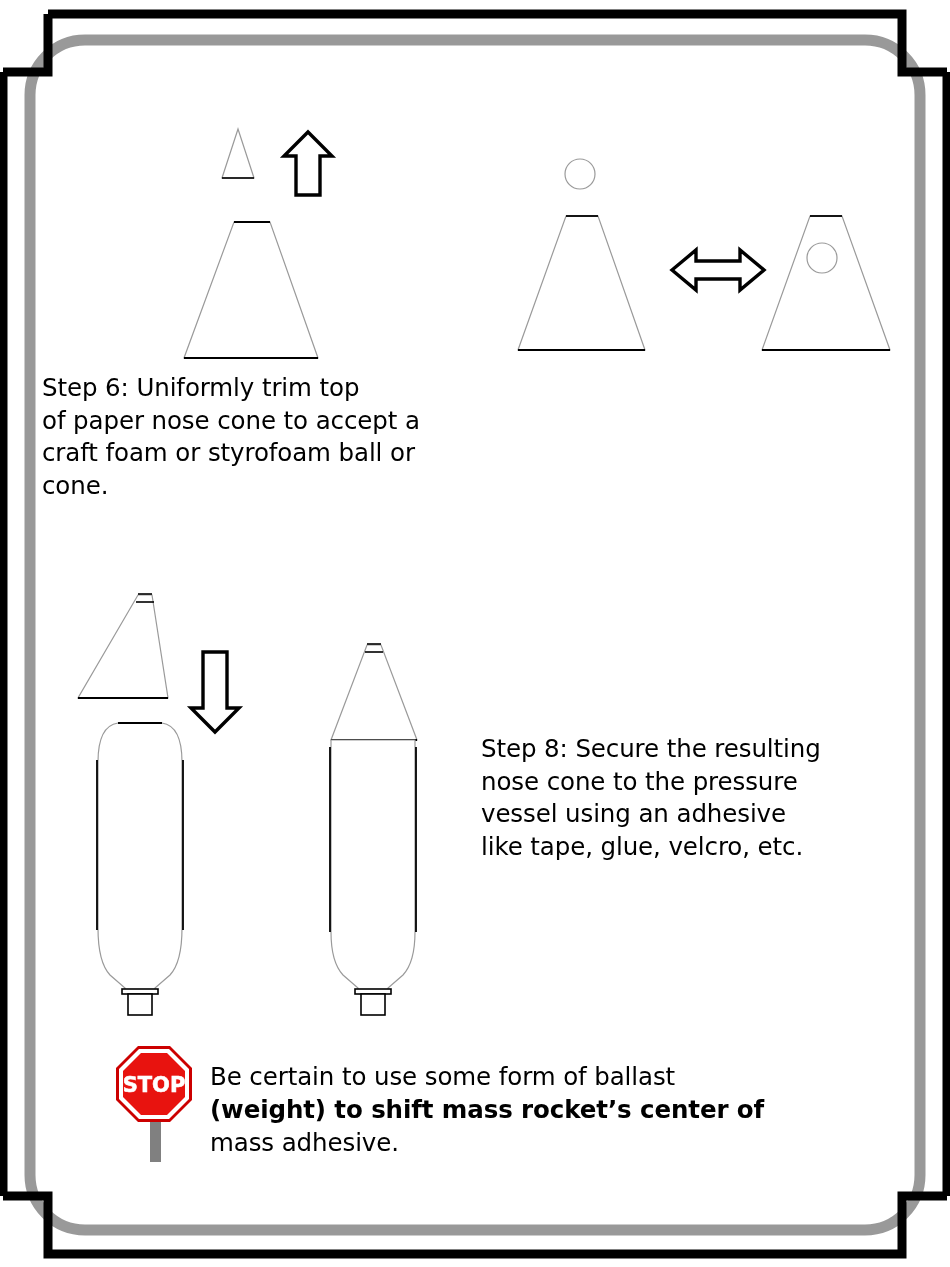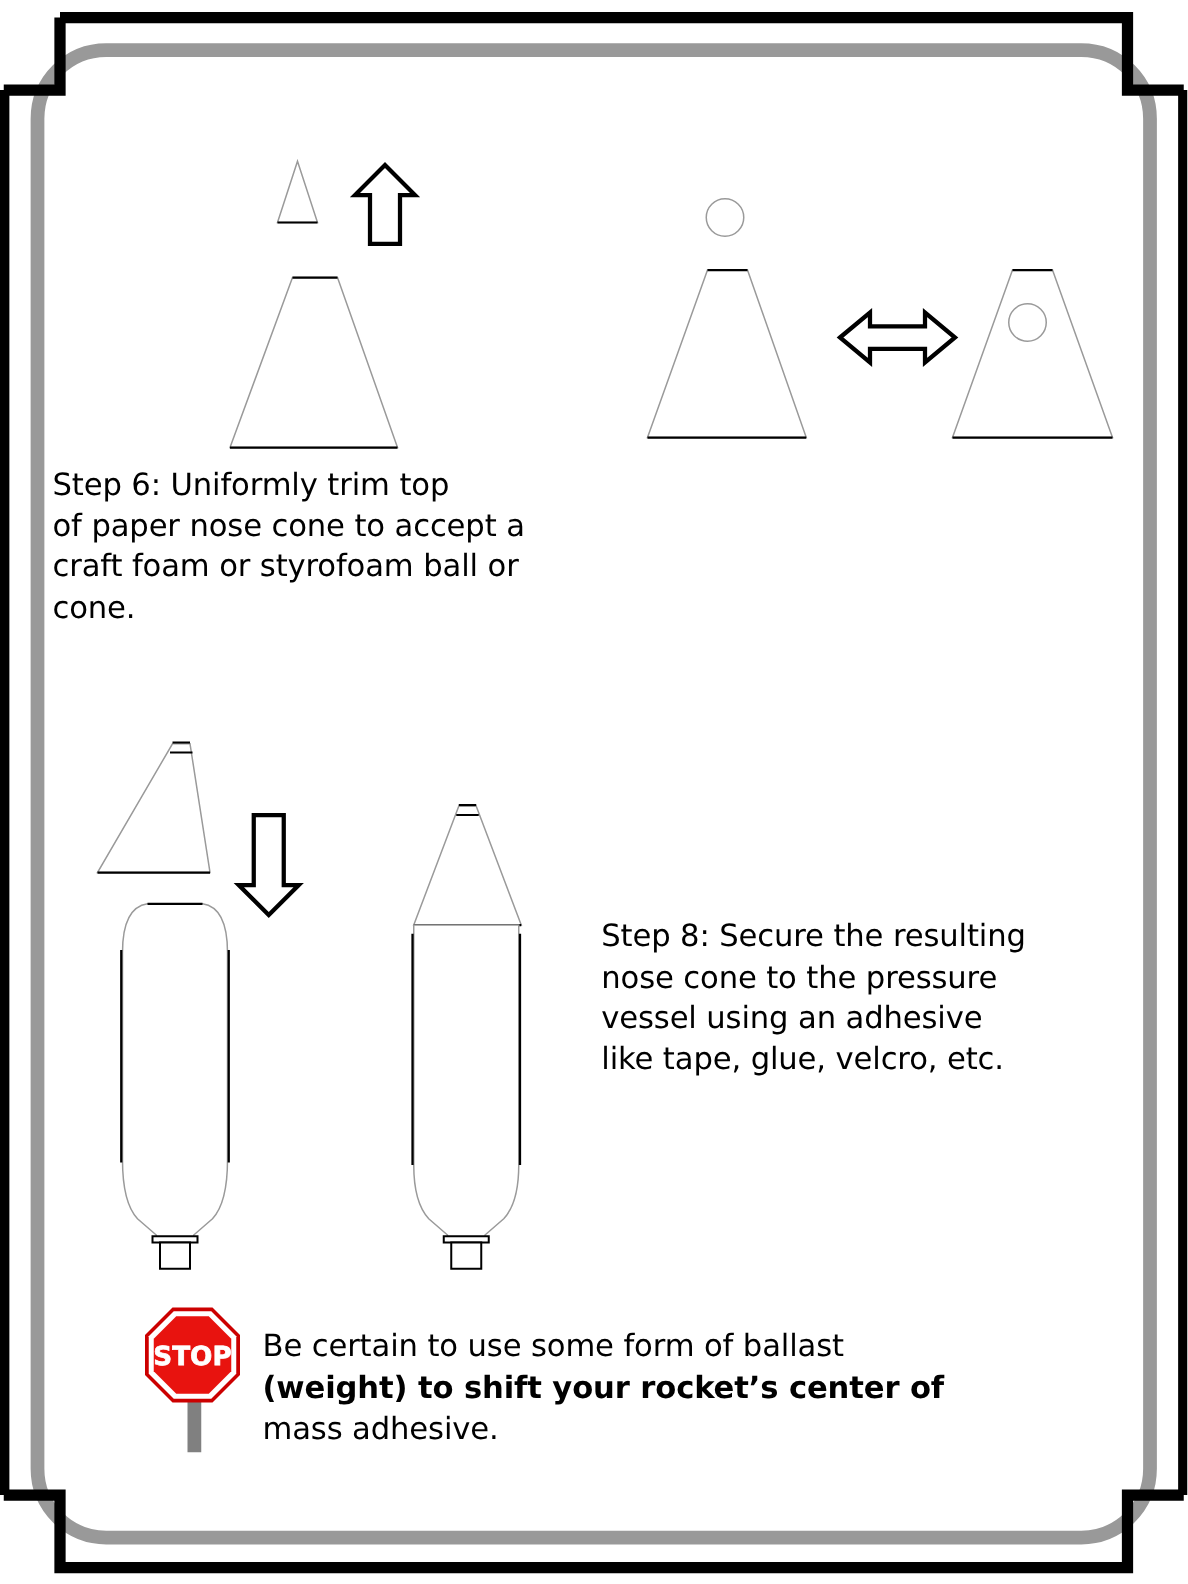--- a/index.html
+++ b/index.html
@@ -180,17 +180,17 @@
     <polygon points="30,4 62,4 84,26 84,58 62,80 30,80 8,58 8,26" fill="#cc0000"></polygon>
 
     <polygon points="31,7 61,7 81,27 81,57 61,77 31,77 11,57 11,27" fill="#ffffff"></polygon>
 
     <polygon points="33,11 59,11 77,29 77,55 59,73 33,73 15,55 15,29" fill="#e8130f"></polygon>
     <text x="46" y="50" text-anchor="middle" font-family="DejaVu Sans, sans-serif" font-size="21" font-weight="bold" fill="#ffffff" stroke="#ffffff" stroke-width="0.6">STOP</text>
   </svg>
 
   <div class="warn-text" style="left:210px; top:1060px; width:560px;">
     <div>Be certain to use some form of ballast</div>
-    <div class="bold">(weight) to shift your rocket’s center of</div>
+    <div class="bold">(weight) to shift mass rocket’s center of</div>
     <div>mass adhesive.</div>
   </div>
 
 </div>
 
 </body></html>

